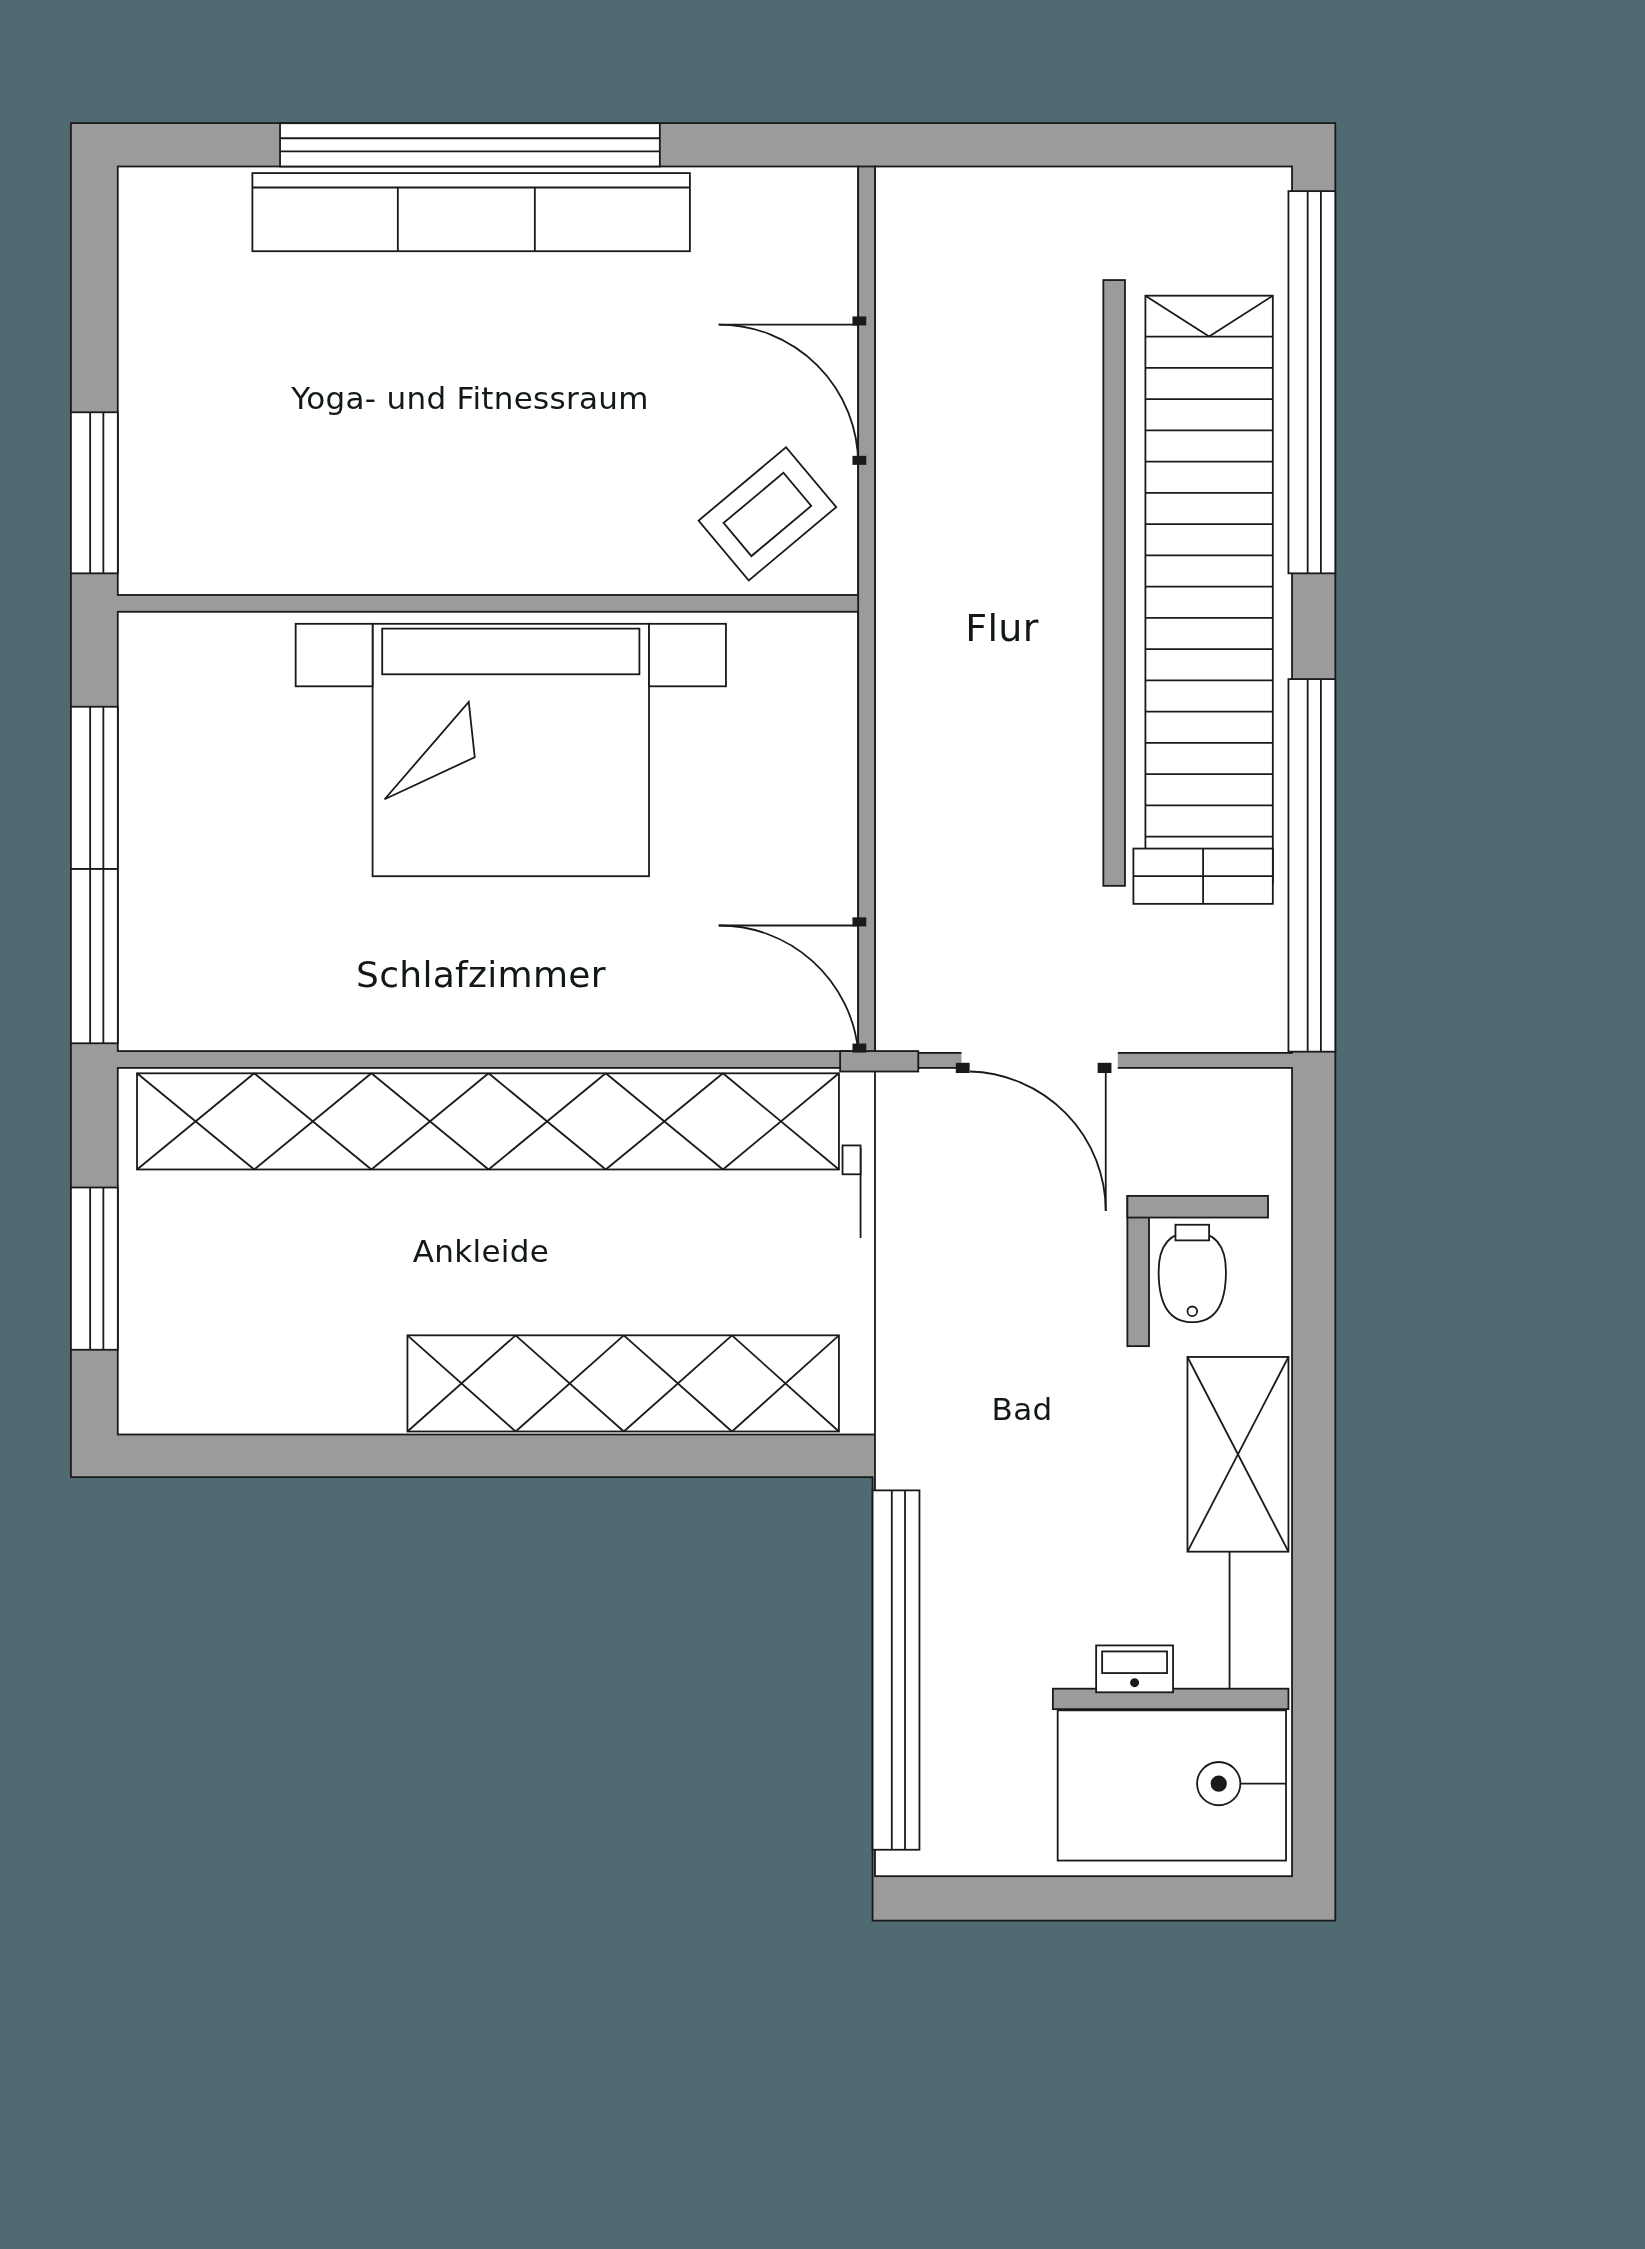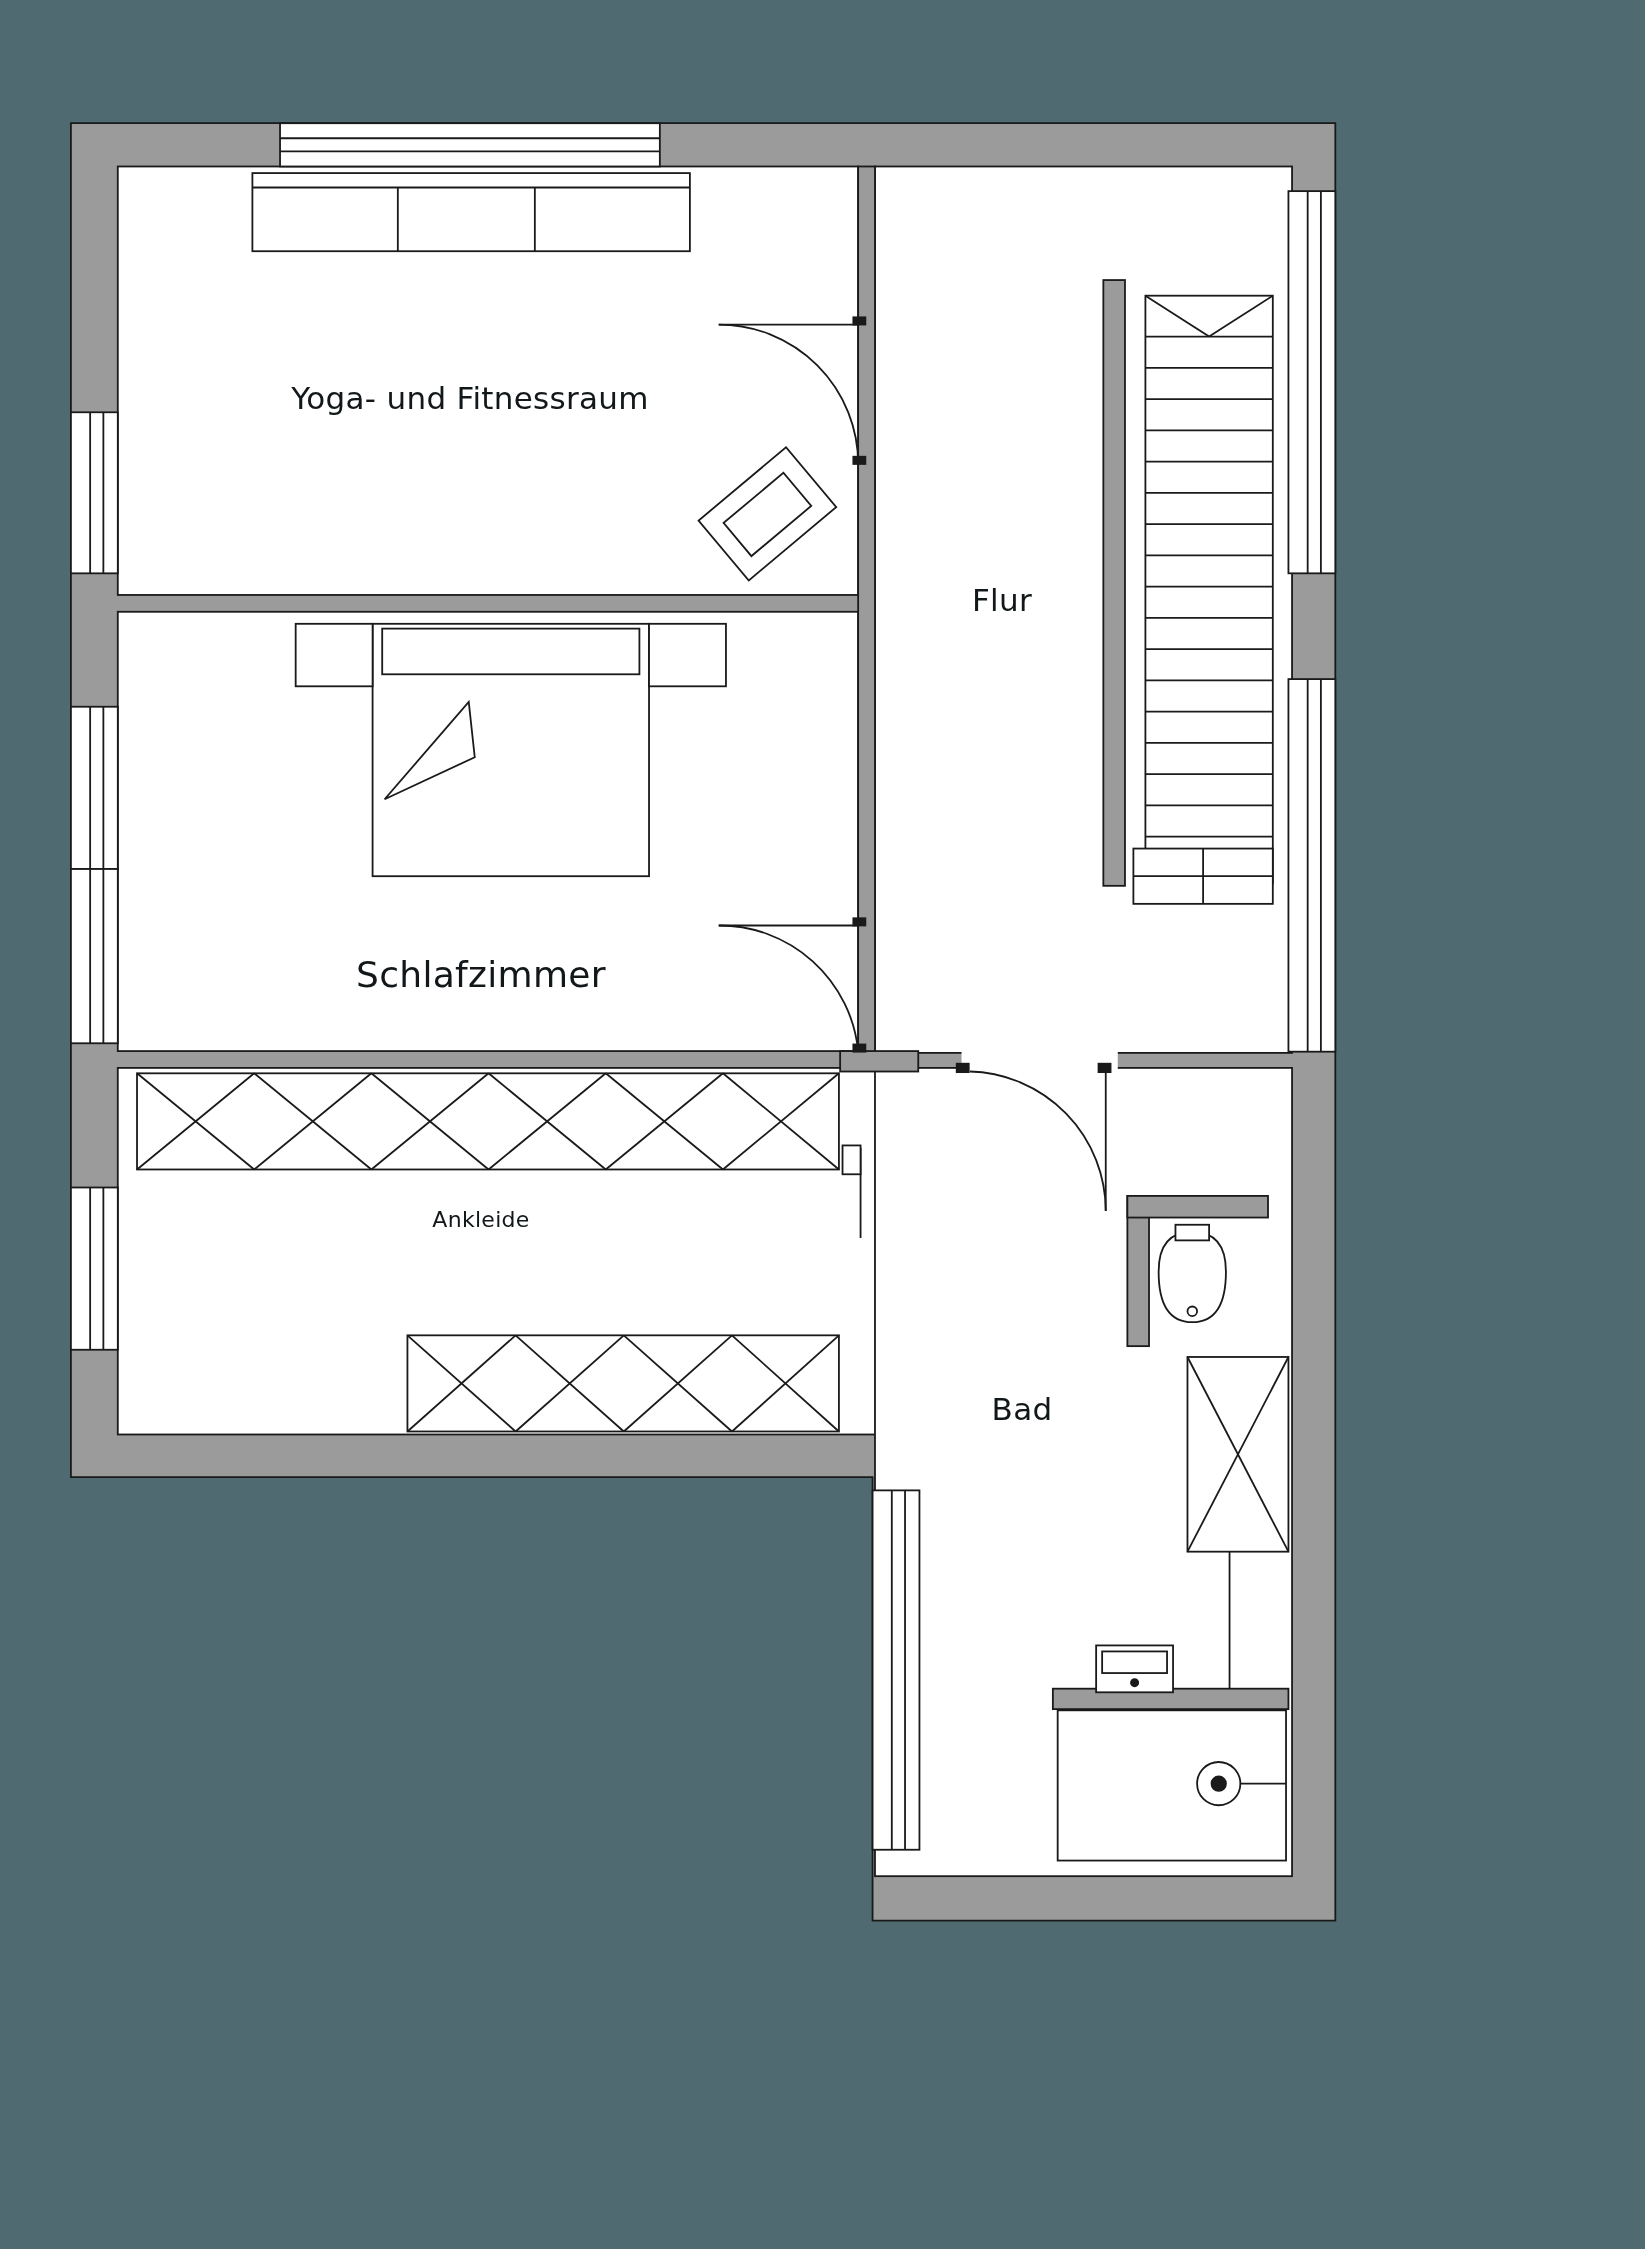--- a/index.html
+++ b/index.html
@@ -250,18 +250,18 @@
         <rect x="1760" y="2846" width="380" height="250"></rect>
         <circle cx="2028" cy="2968" r="36"></circle>
         <circle cx="2028" cy="2968" r="12" fill="#1a1a1a"></circle>
         <line x1="2064" y1="2968" x2="2140" y2="2968"></line>
       </g>
     </g>
   </svg>
 
   <div class="room-label" style="left:470px; top:398px; font-size:31px;">Yoga- und Fitnessraum</div>
   <div class="room-label" style="left:481px; top:974px; font-size:36px;">Schlafzimmer</div>
-  <div class="room-label" style="left:481px; top:1219px; font-size:22px;">Ankleide</div>
-  <div class="room-label" style="left:1002px; top:600px; font-size:31px;">Flur</div>
+  <div class="room-label" style="left:481px; top:1251px; font-size:31px;">Ankleide</div>
+  <div class="room-label" style="left:1002px; top:628px; font-size:38px;">Flur</div>
   <div class="room-label" style="left:1022px; top:1409px; font-size:31px;">Bad</div>
 
 </div>
 
 
 </body></html>

